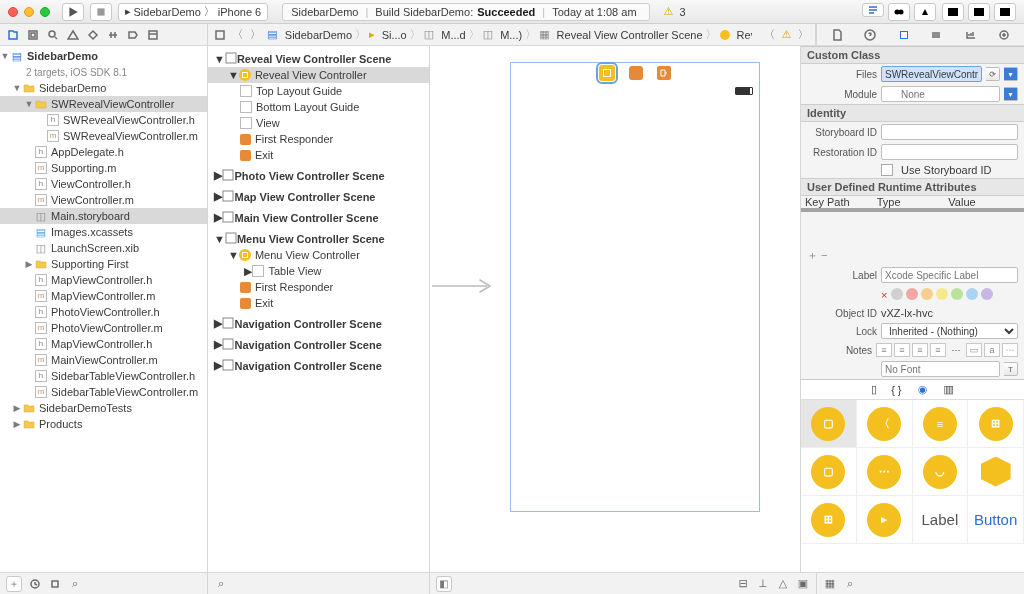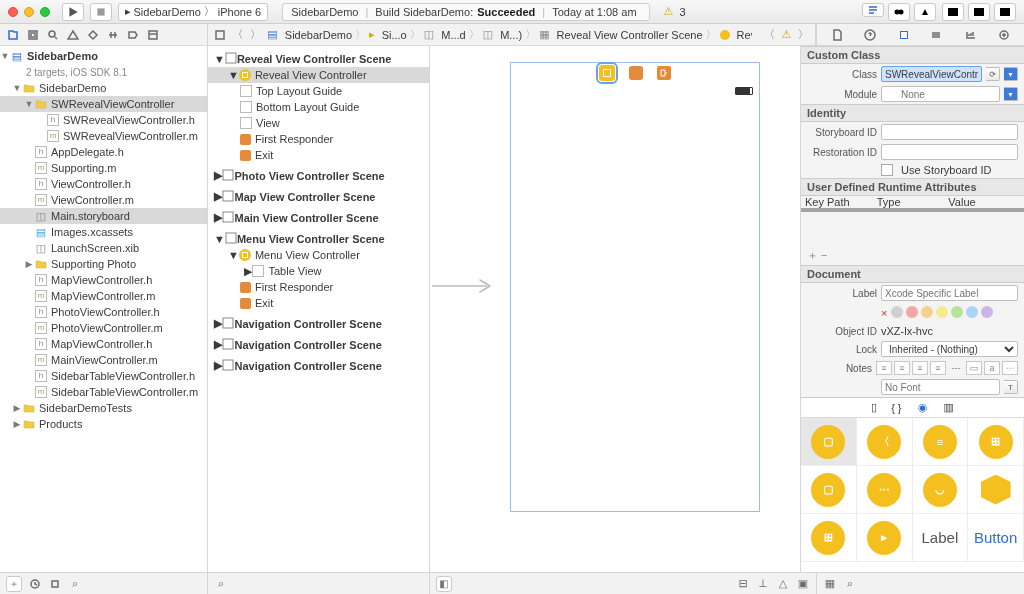--- a/index.html
+++ b/index.html
@@ -381,21 +381,21 @@
           <span>LaunchScreen.xib</span>
         </div>
         <div class="row">
           <span style="width:24px"></span>
           <span class="disc">▶</span>
           <span class="fic">
             <svg width="12" height="12">
               <path d="M1 3h4l1 1h5v6H1z" fill="#f3c94b" stroke="#d4a933" stroke-width="0.5"></path>
             </svg>
           </span>
-          <span>Supporting Photo</span>
+          <span>Supporting First</span>
         </div>
         <div class="row">
           <span style="width:24px"></span>
           <span class="disc"></span>
           <span class="fic">
             <span class="hfile">h</span>
           </span>
           <span>MapViewController.h</span>
         </div>
         <div class="row">
@@ -643,21 +643,21 @@
       </div>
       <div class="battery">
           <div style="width:14px;height:6px;background:#333;margin:0"></div>
         </div>
     </div>
   </div>
 
   <div class="col inspect">
     <div class="ihdr">Custom Class</div>
     <div class="irow">
-      <label>Class</label>
+      <label>Files</label>
       <input style="background: rgb(207, 227, 255); border-color: rgb(106, 162, 230);" value="SWRevealViewController">
       <span class="pop">⟳</span>
       <span class="pop" style="background:#3c7bd6;color:#fff">▾</span>
     </div>
     <div class="irow">
       <label>Module</label>
       <input style="color: rgb(187, 187, 187); padding-left: 19px;" placeholder="None">
       <span class="pop" style="background:#3c7bd6;color:#fff">▾</span>
     </div>
     <div class="ihdr">Identity</div>
@@ -674,21 +674,20 @@
         <span>Use Storyboard ID</span>
       </div>
     <div class="ihdr">User Defined Runtime Attributes</div>
     <div class="tbl">
         <span>Key Path</span>
         <span>Type</span>
         <span>Value</span>
       </div>
     <div style="height:34px"></div>
     <div style="padding:2px 6px;color:#888">＋ −</div>
-    <div class="ihdr">Document</div>
     <div class="irow">
         <label>Label</label>
         <input placeholder="Xcode Specific Label" style="">
       </div>
     <div class="colorrow">
       <span style="width:70px"></span>
       <span style="color:#c33">×</span>
       <span id="colors"><span class="cchip" style="background: rgb(208, 208, 208); display: inline-block; margin-right: 3px;"></span><span class="cchip" style="background: rgb(244, 166, 166); display: inline-block; margin-right: 3px;"></span><span class="cchip" style="background: rgb(246, 207, 141); display: inline-block; margin-right: 3px;"></span><span class="cchip" style="background: rgb(245, 234, 144); display: inline-block; margin-right: 3px;"></span><span class="cchip" style="background: rgb(185, 227, 155); display: inline-block; margin-right: 3px;"></span><span class="cchip" style="background: rgb(169, 212, 245); display: inline-block; margin-right: 3px;"></span><span class="cchip" style="background: rgb(200, 182, 230); display: inline-block; margin-right: 3px;"></span></span>
     </div>
     <div class="irow">

